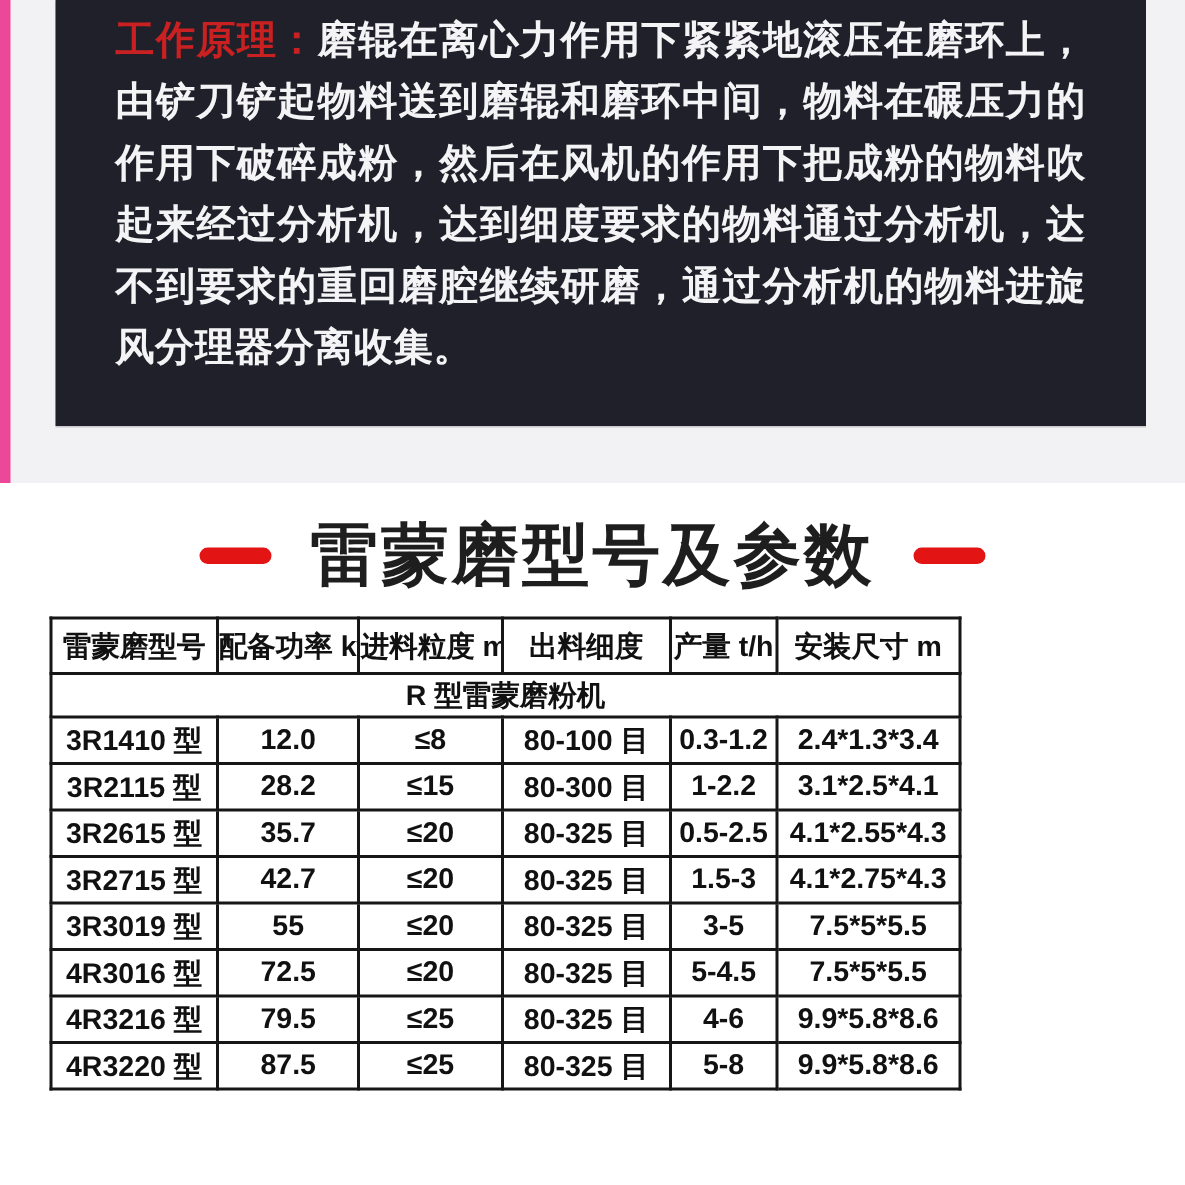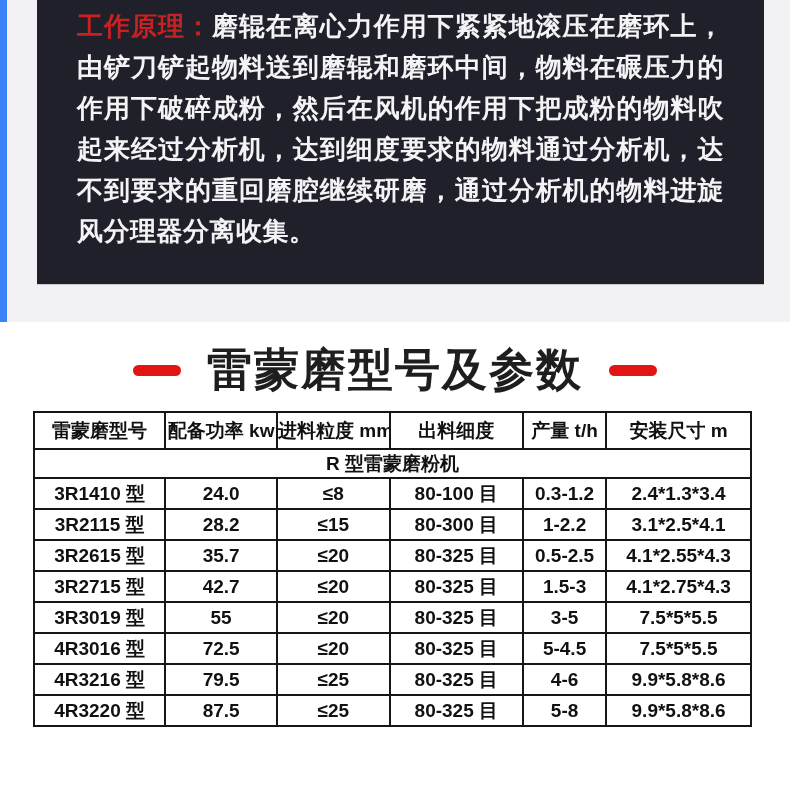--- a/index.html
+++ b/index.html
@@ -9,21 +9,21 @@
     font-family: "Liberation Sans", "DejaVu Sans", sans-serif;
     background: #ffffff;
   }
   .page { width: 790px; height: 790px; position: relative; }
 
   
   .top-section {
     background: #f2f2f4;
     height: 322px;
     padding: 0 26px 0 30px;
-    border-left: 7px solid #3b82f6;
+    border-left: 7px solid #ec4899;
   }
   .black-box {
     background: #20202a;
     height: 284px;
     padding: 6px 40px 28px 40px;
     box-shadow: 0 1px 0 #c9c9ce;
   }
   .principle-text {
     color: #f4f4f6;
     font-size: 26px;
@@ -57,21 +57,21 @@
     line-height: 56px;
     font-weight: 800;
     color: #1e1e1e;
     letter-spacing: 2px;
     white-space: nowrap;
   }
 
   
   .spec-table {
     margin: 13px 29px 0 33px;
-    width: 719px;
+    width: 608px;
     border-collapse: collapse;
     table-layout: fixed;
   }
   .spec-table th, .spec-table td {
     border: 2px solid #161616;
     text-align: center;
     vertical-align: middle;
     color: #111;
     font-weight: bold;
     font-size: 19px;
@@ -117,21 +117,21 @@
           <th>产量 t/h</th>
           <th>安装尺寸 m</th>
         </tr>
     </thead>
     <tbody id="table-body">
       <tr class="group-row">
         <td colspan="6">R 型雷蒙磨粉机</td>
       </tr>
     <tr class="data-row">
           <td>3R1410 型</td>
-          <td>24.0</td>
+          <td>12.0</td>
           <td>≤8</td>
           <td>80-100 目</td>
           <td>0.3-1.2</td>
           <td>2.4*1.3*3.4</td>
         </tr>
         <tr class="data-row">
           <td>3R2115 型</td>
           <td>28.2</td>
           <td>≤15</td>
           <td>80-300 目</td>

